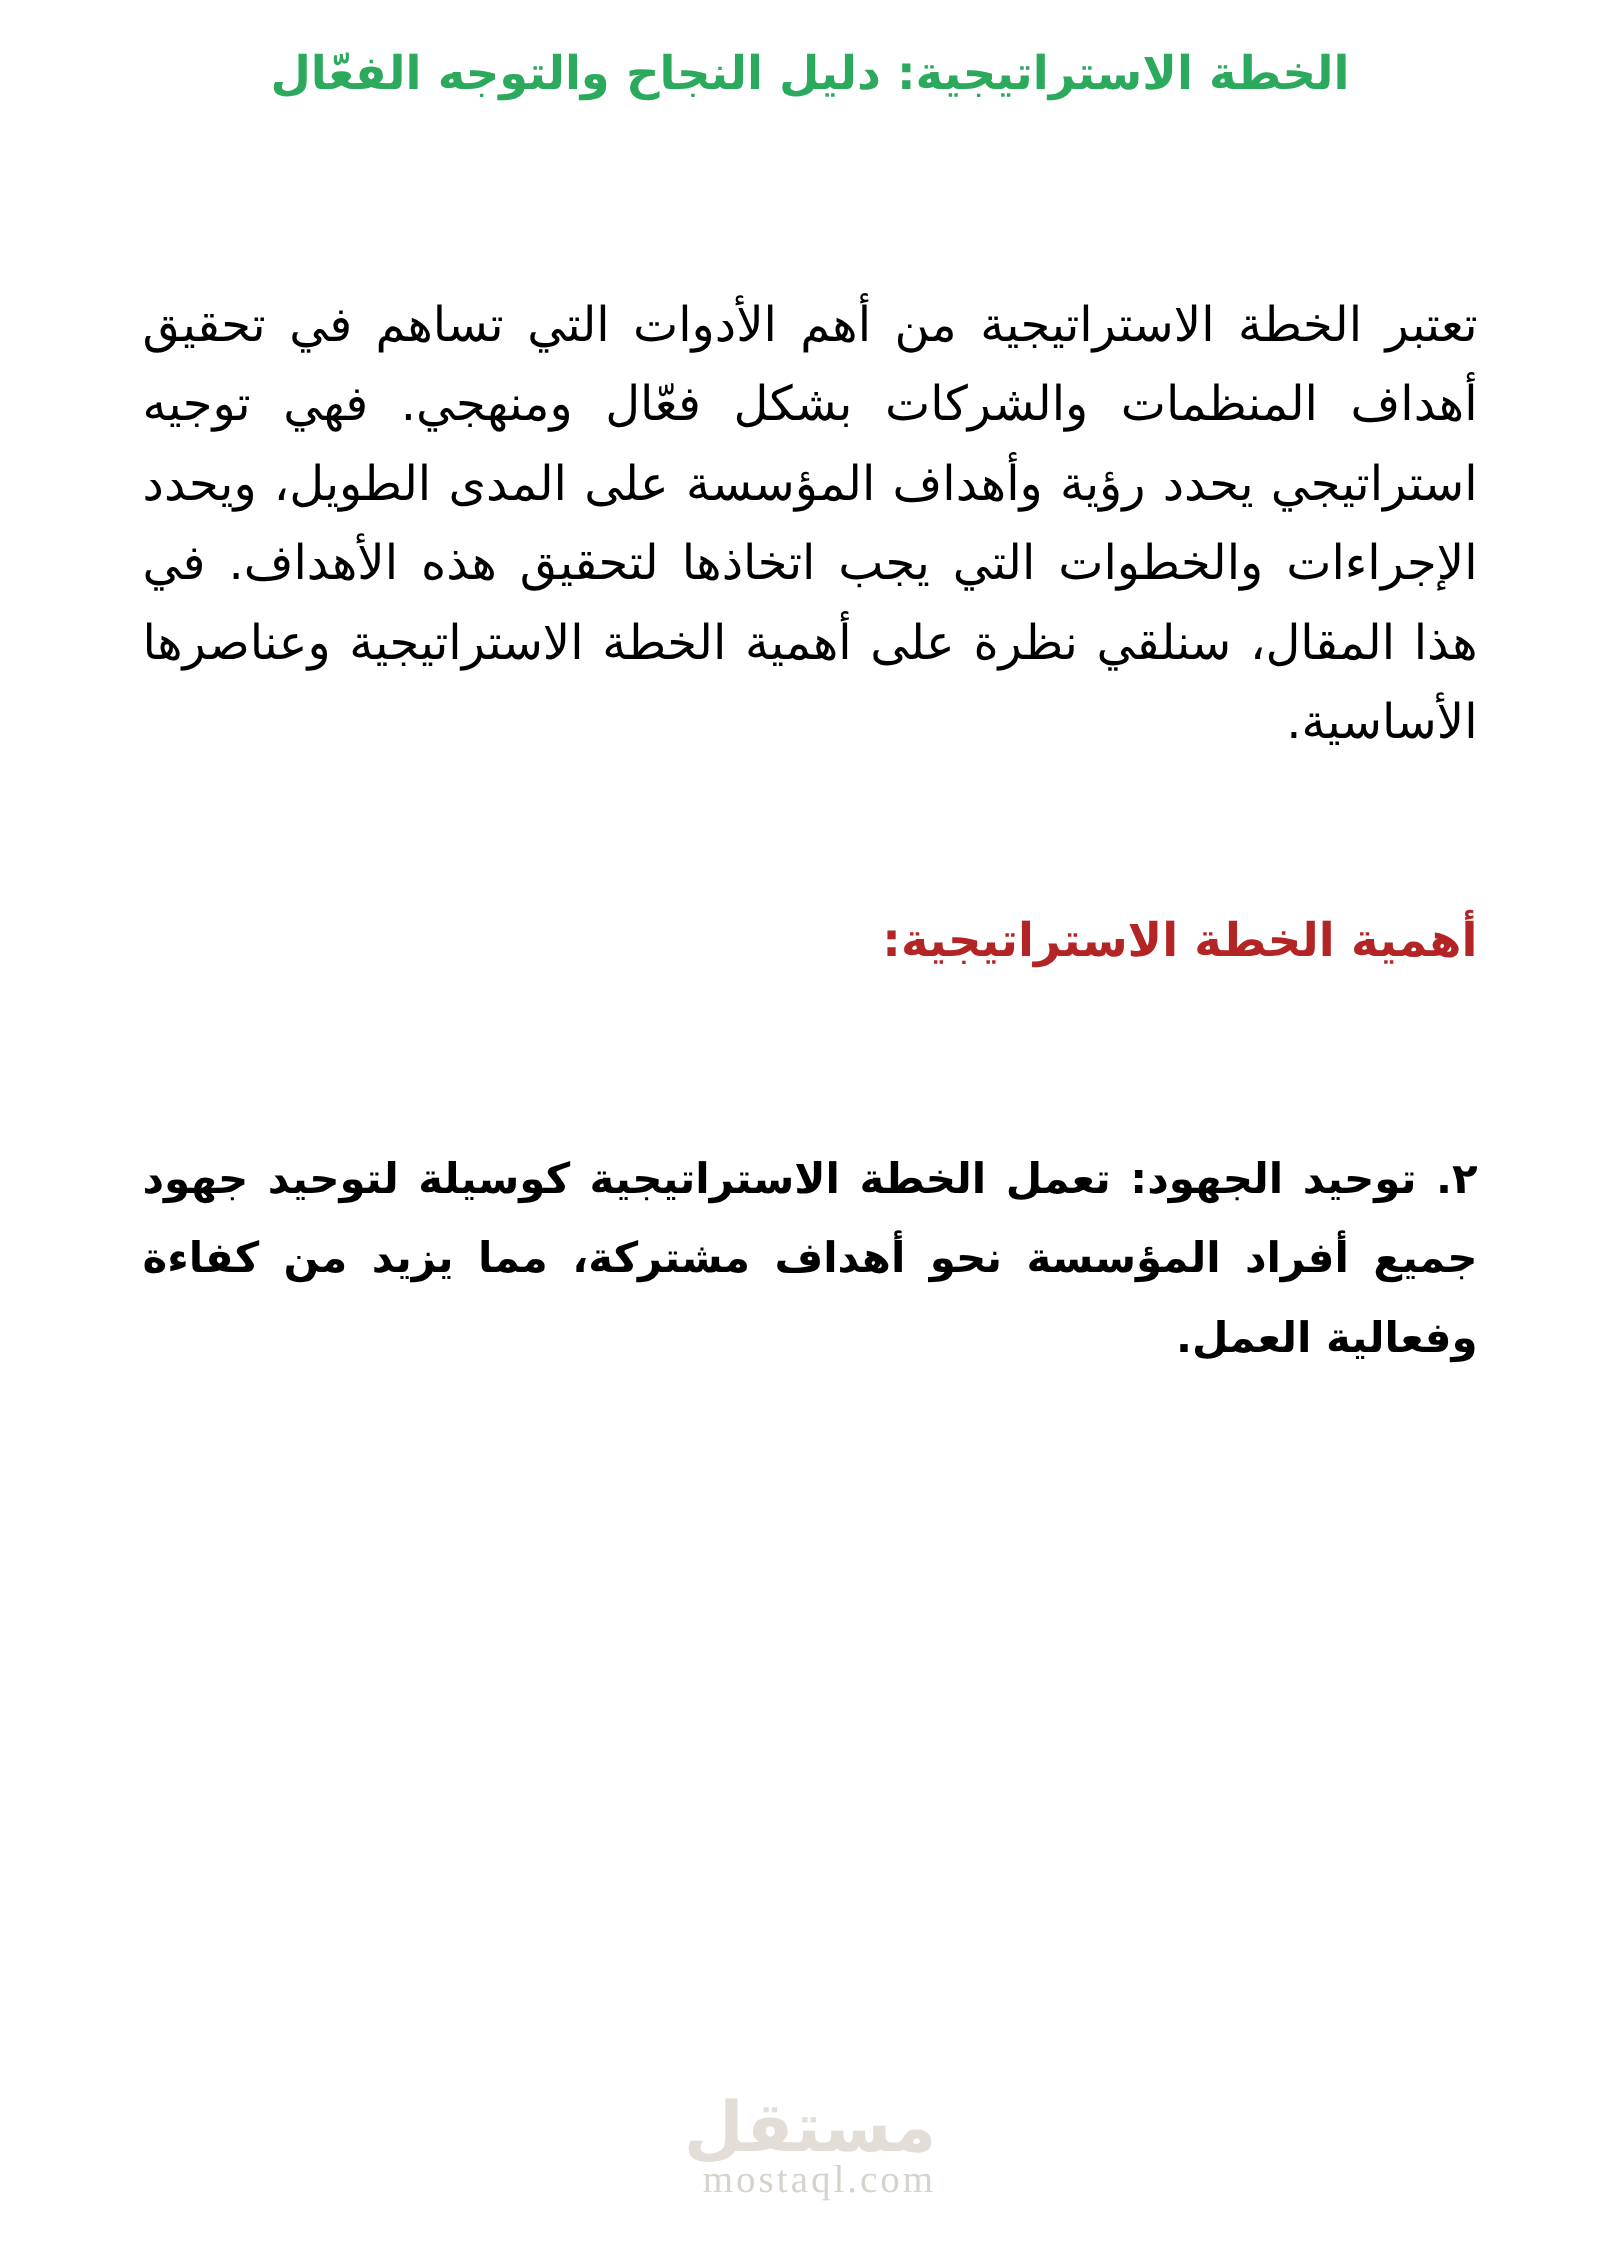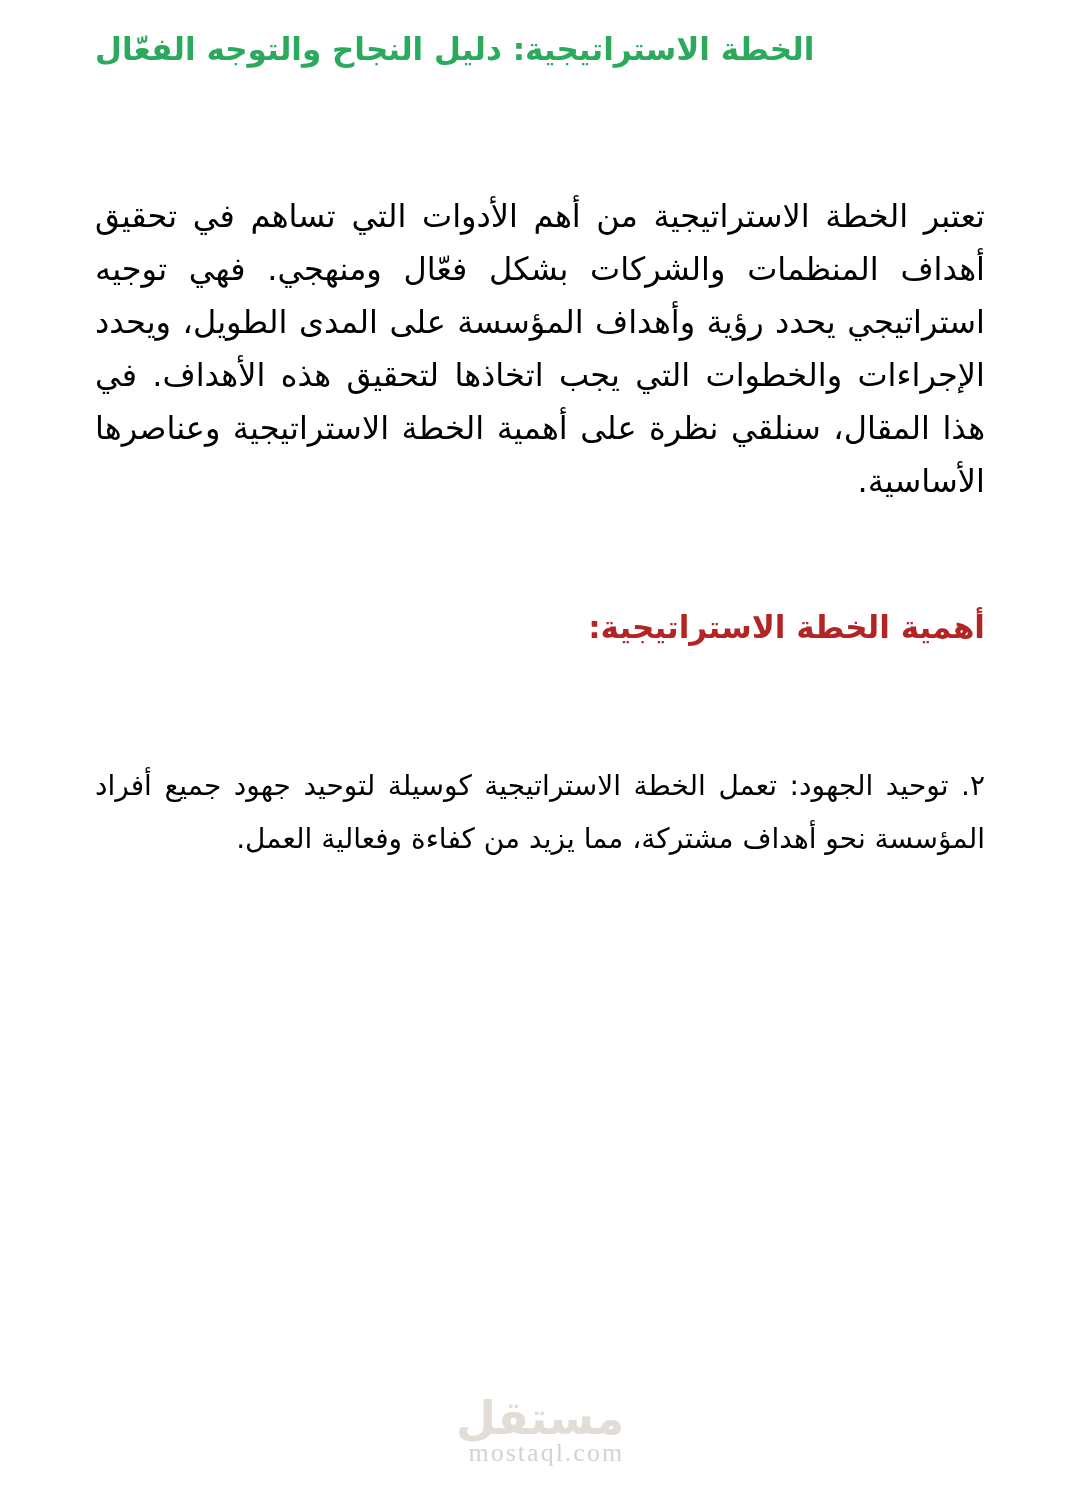--- a/index.html
+++ b/index.html
@@ -18,21 +18,21 @@
     direction: rtl;
   }
   .content {
     position: relative;
     z-index: 1;
     padding: 0 95px;
   }
   .doc-title {
     margin: 0;
     padding-top: 26px;
-    text-align: left;
+    text-align: center;
     font-size: 31px;
     line-height: 46px;
     font-weight: bold;
     color: var(--title-green, #2ba95c);
   }
   .intro {
     margin: 118px 0 0 0;
     font-size: 32px;
     line-height: 53px;
     color: var(--body-text, #000000);
@@ -50,21 +50,21 @@
   }
   .list-item {
     font-size: 28px;
     line-height: 53px;
     color: var(--body-text, #000000);
     text-align: justify;
     text-align-last: right;
     text-justify: inter-word;
   }
   .list-item.item-1 { margin: 118px 0 0 0; }
-  .list-item.item-2 { margin: 108px 0 0 0; }
+  .list-item.item-2 { margin: 108px 0 0 0; font-weight: bold; }
   .list-item.item-3 { margin: 152px 0 0 0; }
   .watermark {
     position: absolute;
     z-index: 0;
     top: 1394px;
     left: 50%;
     transform: translateX(-50%);
     text-align: right;
     user-select: none;
   }

